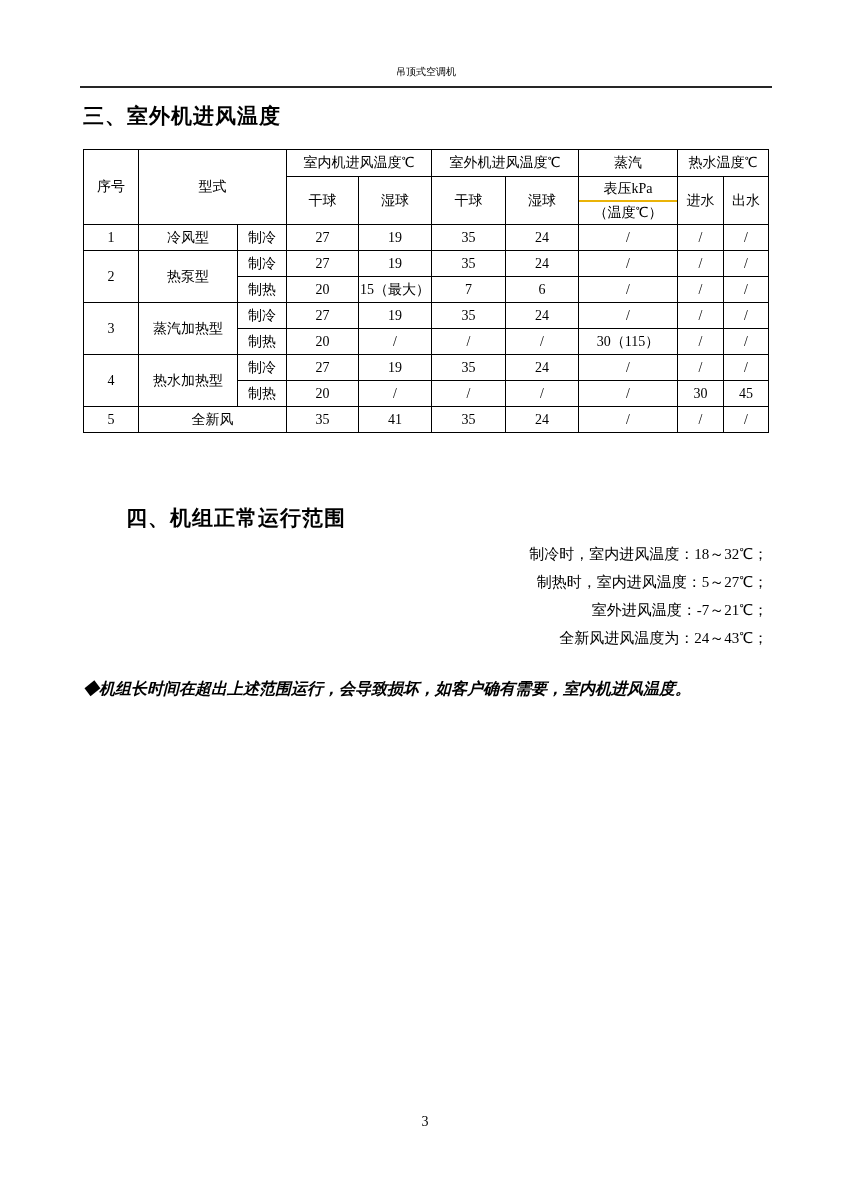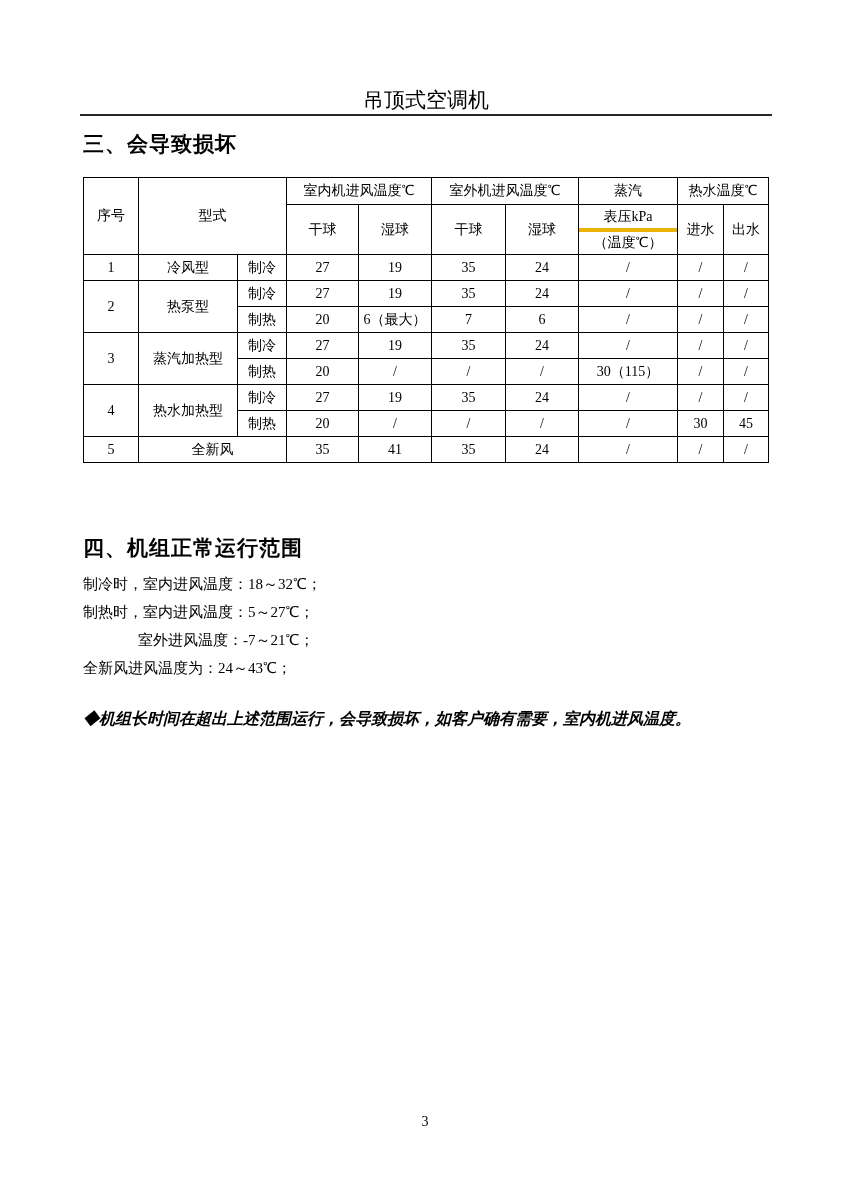--- a/index.html
+++ b/index.html
@@ -1,45 +1,45 @@
 <!DOCTYPE html>
 <html><head>
 <meta charset="utf-8">
 <style>
   html,body{margin:0;padding:0;background:#888;}
   .page{
     width:850px;height:1202px;background:#ffffff;position:relative;
     margin:0 auto;font-family:"Liberation Serif",serif;color:#000;overflow:hidden;
   }
   .doc-header{
-    margin:0 78px 0 80px;padding-top:90px;padding-bottom:4px;
+    margin:0 78px 0 80px;padding-top:62px;padding-bottom:4px;
     border-bottom:2px solid #262626;text-align:center;
-    font-size:21px;line-height:20px;
+    font-size:10px;line-height:20px;
   }
   .content{margin-left:83px;width:685px;}
   .sec-title{
     margin-top:15px;font-family:"Liberation Sans",sans-serif;
     font-weight:bold;font-size:21px;line-height:25px;letter-spacing:1px;
   }
-  .sec4-title{margin-top:72px;}
+  .sec4-title{margin-top:72px;margin-left:43px;}
   table.cond{
     margin-top:21px;border-collapse:collapse;table-layout:fixed;
     width:685px;font-size:14px;
   }
   table.cond td{
     border:1px solid #000;text-align:center;vertical-align:middle;
     padding:0;white-space:nowrap;overflow:hidden;
   }
   tr.h1 td{height:26px;margin-top:34px;}
   tr.h2 td{height:46px;}
   tr.brow td{height:25px;}
   td.steam-sub{padding:0;}
   .steam-top{height:23px;line-height:23px;}
-  .steam-bot{height:22px;line-height:22px;border-top:4px solid #eab308;font-family:Liberation Mono, monospace;}
-  .s4-lines{margin-top:10px;font-size:15px;}
+  .steam-bot{height:22px;line-height:22px;border-top:2px solid #eab308;font-family:Liberation Mono, monospace;}
+  .s4-lines{margin-top:10px;font-size:15px;text-align:right;}
   .s4-line{line-height:28px;height:28px;}
   .s4-line.indent{padding-left:55px;}
   .note{
     margin-top:26px;font-family:"Liberation Sans",sans-serif;
     font-weight:bold;font-style:italic;font-size:16px;line-height:22px;
   }
   .page-number{
     position:absolute;bottom:72px;left:0;width:100%;
     text-align:center;font-size:14px;
   }
@@ -48,21 +48,21 @@
 <body>
 
 <div class="page">
 
   <div class="doc-header">
     <span>吊顶式空调机</span>
   </div>
 
   <div class="content">
 
-    <div class="sec-title">三、会导致损坏</div>
+    <div class="sec-title">三、室外机进风温度</div>
 
     <table class="cond">
       <colgroup>
         <col style="width:55px">
           <col style="width:99px">
           <col style="width:49px">
         <col style="width:72px">
           <col style="width:73px">
           <col style="width:74px">
         <col style="width:73px">
@@ -113,21 +113,21 @@
         <td>19</td>
         <td>35</td>
         <td>24</td>
         <td>/</td>
         <td>/</td>
         <td>/</td>
       </tr>
       <tr class="brow">
         <td>制热</td>
         <td>20</td>
-        <td>6（最大）</td>
+        <td>15（最大）</td>
         <td>7</td>
         <td>6</td>
         <td>/</td>
         <td>/</td>
         <td>/</td>
       </tr>
 
       <tr class="brow">
         <td rowspan="2">3</td>
         <td rowspan="2">蒸汽加热型</td>

